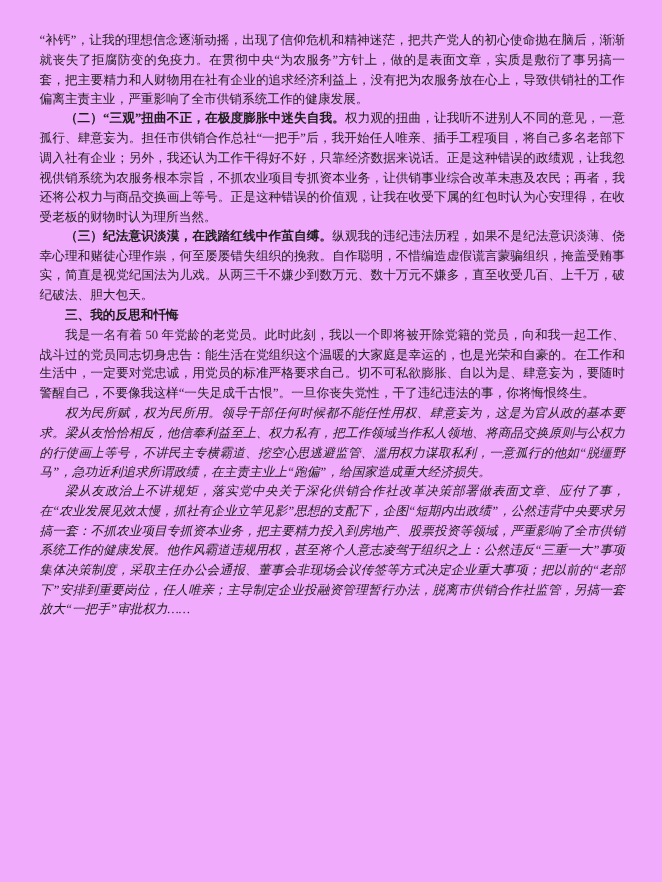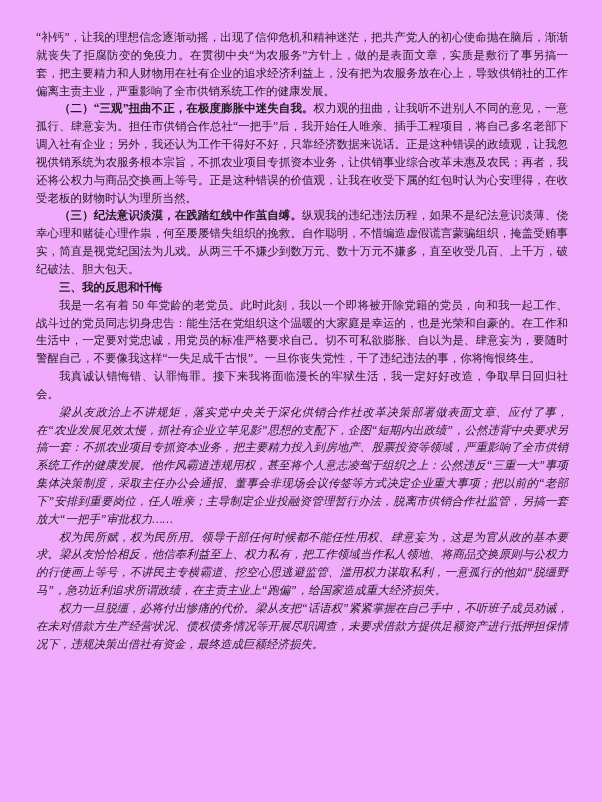--- a/index.html
+++ b/index.html
@@ -70,24 +70,22 @@
     <p class="no-indent">“补钙”，让我的理想信念逐渐动摇，出现了信仰危机和精神迷茫，把共产党人的初心使命抛在脑后，渐渐就丧失了拒腐防变的免疫力。在贯彻中央“为农服务”方针上，做的是表面文章，实质是敷衍了事另搞一套，把主要精力和人财物用在社有企业的追求经济利益上，没有把为农服务放在心上，导致供销社的工作偏离主责主业，严重影响了全市供销系统工作的健康发展。</p>
 
     <p><span class="lead">（二）“三观”扭曲不正，在极度膨胀中迷失自我。</span><span>权力观的扭曲，让我听不进别人不同的意见，一意孤行、肆意妄为。担任市供销合作总社“一把手”后，我开始任人唯亲、插手工程项目，将自己多名老部下调入社有企业；另外，我还认为工作干得好不好，只靠经济数据来说话。正是这种错误的政绩观，让我忽视供销系统为农服务根本宗旨，不抓农业项目专抓资本业务，让供销事业综合改革未惠及农民；再者，我还将公权力与商品交换画上等号。正是这种错误的价值观，让我在收受下属的红包时认为心安理得，在收受老板的财物时认为理所当然。</span></p>
 
     <p><span class="lead">（三）纪法意识淡漠，在践踏红线中作茧自缚。</span><span>纵观我的违纪违法历程，如果不是纪法意识淡薄、侥幸心理和赌徒心理作祟，何至屡屡错失组织的挽救。自作聪明，不惜编造虚假谎言蒙骗组织，掩盖受贿事实，简直是视党纪国法为儿戏。从两三千不嫌少到数万元、数十万元不嫌多，直至收受几百、上千万，破纪破法、胆大包天。</span></p>
 
     <h3 class="section-heading">三、我的反思和忏悔</h3>
 
     <p>我是一名有着 50 年党龄的老党员。此时此刻，我以一个即将被开除党籍的党员，向和我一起工作、战斗过的党员同志切身忠告：能生活在党组织这个温暖的大家庭是幸运的，也是光荣和自豪的。在工作和生活中，一定要对党忠诚，用党员的标准严格要求自己。切不可私欲膨胀、自以为是、肆意妄为，要随时警醒自己，不要像我这样“一失足成千古恨”。一旦你丧失党性，干了违纪违法的事，你将悔恨终生。</p>
 
-    <p>我真诚认错悔错、认罪悔罪。接下来我将面临漫长的牢狱生活，我一定好好改造，争取早日回归社会。</p>
 
+
+    <p class="kai">权为民所赋，权为民所用。领导干部任何时候都不能任性用权、肆意妄为，这是为官从政的基本要求。梁从友恰恰相反，他信奉利益至上、权力私有，把工作领域当作私人领地、将商品交换原则与公权力的行使画上等号，不讲民主专横霸道、挖空心思逃避监管、滥用权力谋取私利，一意孤行的他如“脱缰野马”，急功近利追求所谓政绩，在主责主业上“跑偏”，给国家造成重大经济损失。</p>
 
     <p class="kai">梁从友政治上不讲规矩，落实党中央关于深化供销合作社改革决策部署做表面文章、应付了事，在“农业发展见效太慢，抓社有企业立竿见影”思想的支配下，企图“短期内出政绩”，公然违背中央要求另搞一套：不抓农业项目专抓资本业务，把主要精力投入到房地产、股票投资等领域，严重影响了全市供销系统工作的健康发展。他作风霸道违规用权，甚至将个人意志凌驾于组织之上：公然违反“三重一大”事项集体决策制度，采取主任办公会通报、董事会非现场会议传签等方式决定企业重大事项；把以前的“老部下”安排到重要岗位，任人唯亲；主导制定企业投融资管理暂行办法，脱离市供销合作社监管，另搞一套放大“一把手”审批权力……</p>
 
-    <p class="kai">权为民所赋，权为民所用。领导干部任何时候都不能任性用权、肆意妄为，这是为官从政的基本要求。梁从友恰恰相反，他信奉利益至上、权力私有，把工作领域当作私人领地、将商品交换原则与公权力的行使画上等号，不讲民主专横霸道、挖空心思逃避监管、滥用权力谋取私利，一意孤行的他如“脱缰野马”，急功近利追求所谓政绩，在主责主业上“跑偏”，给国家造成重大经济损失。</p>
-
-    <p class="kai">权力一旦脱缰，必将付出惨痛的代价。梁从友把“话语权”紧紧掌握在自己手中，不听班子成员劝诫，在未对借款方生产经营状况、债权债务情况等开展尽职调查，未要求借款方提供足额资产进行抵押担保情况下，违规决策出借社有资金，最终造成巨额经济损失。</p>
 
 
   </div>
 </div>
 
 </body></html>

